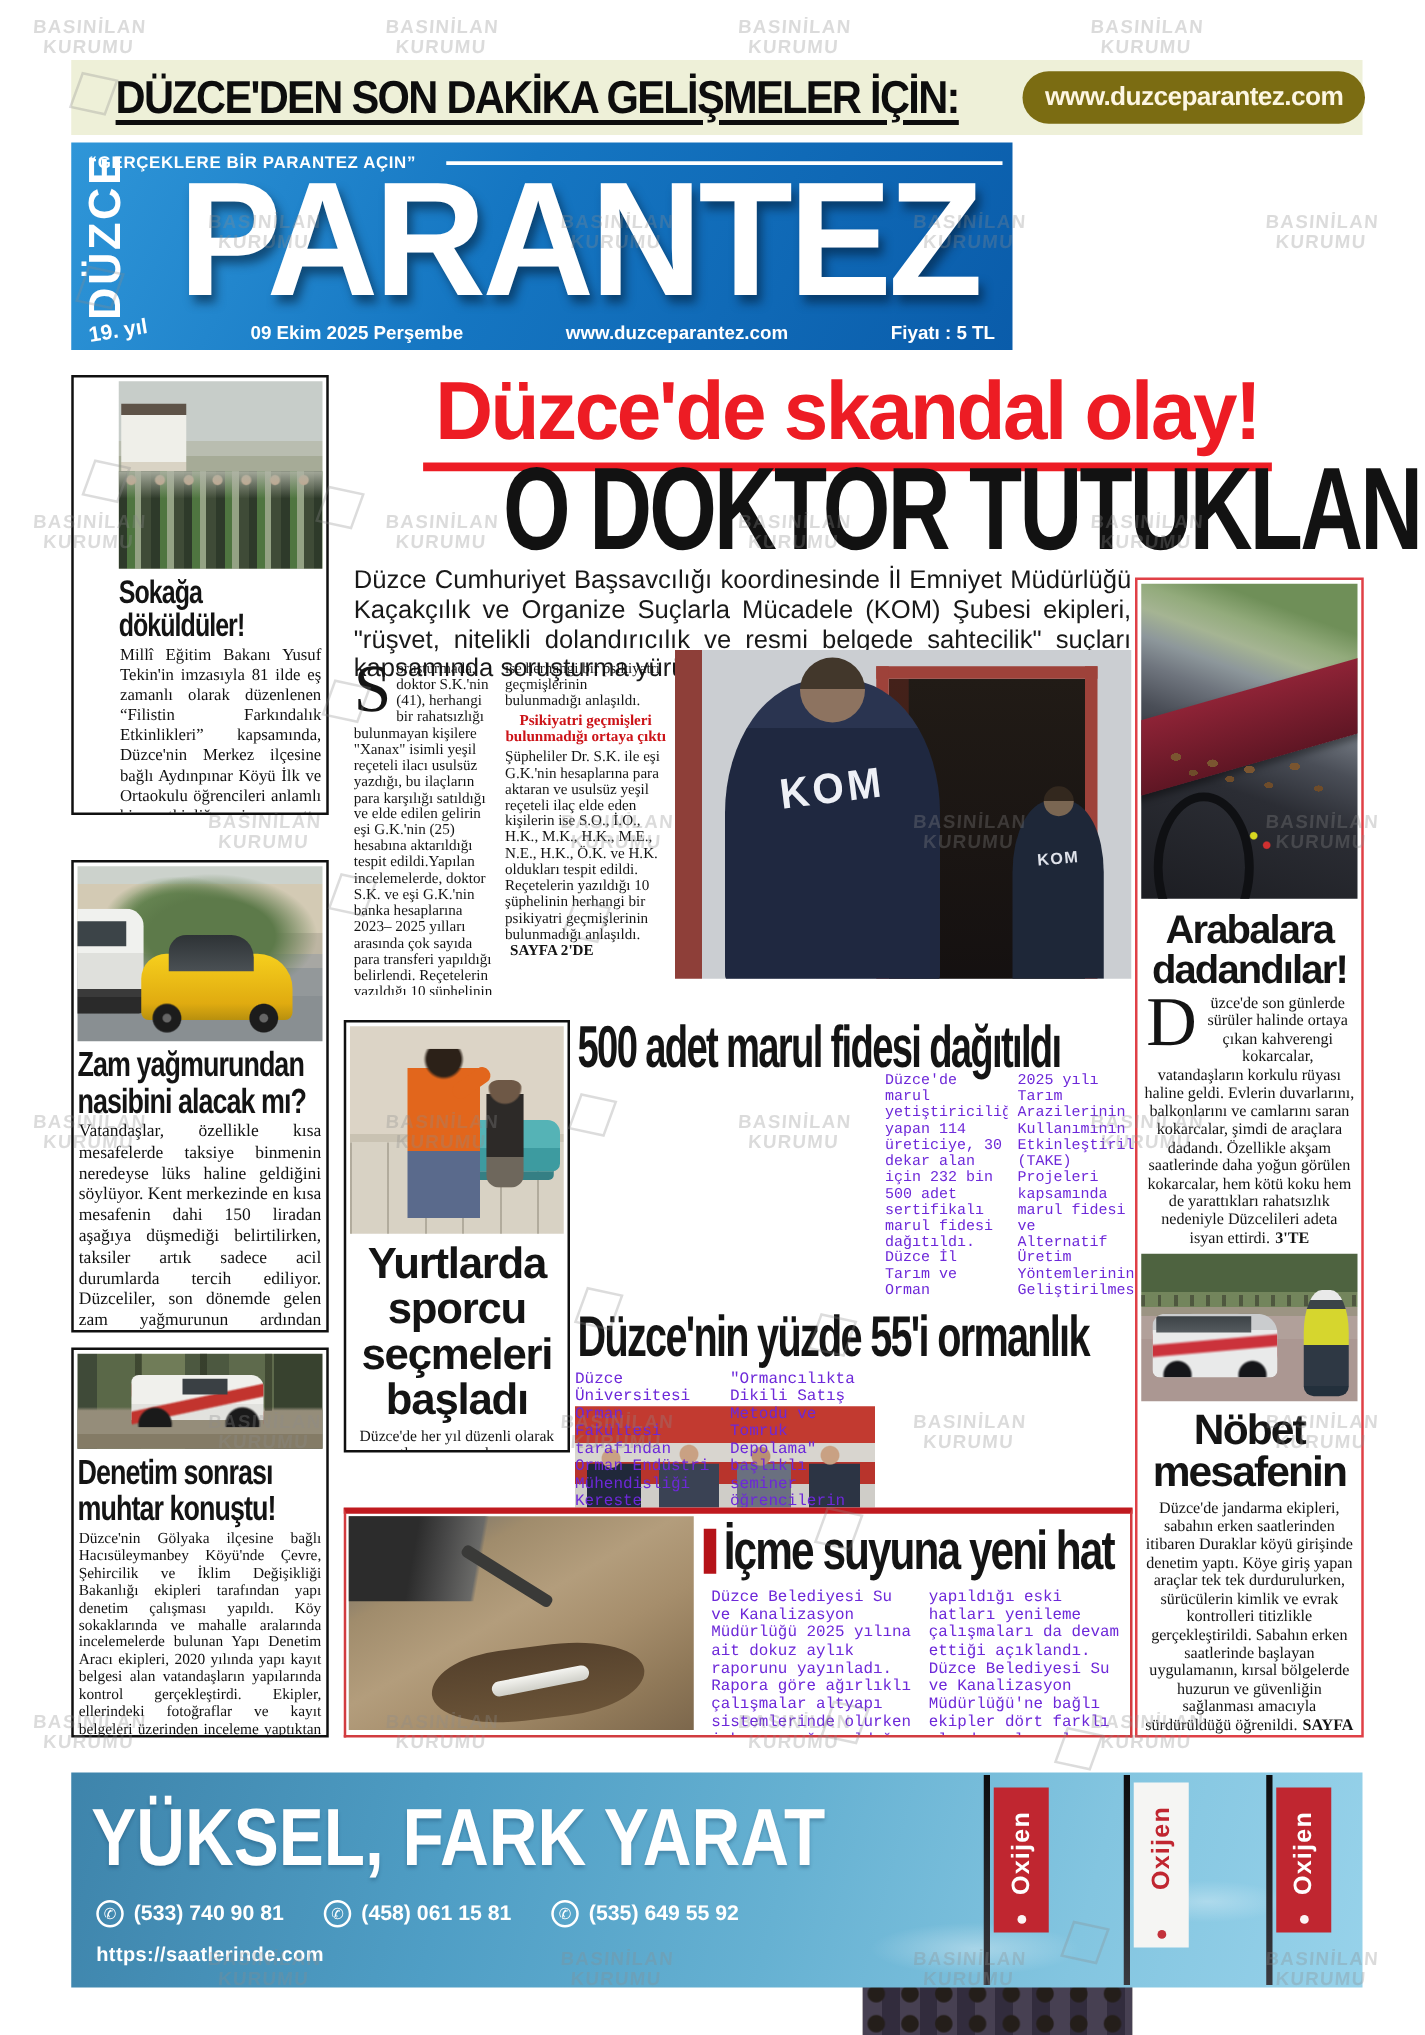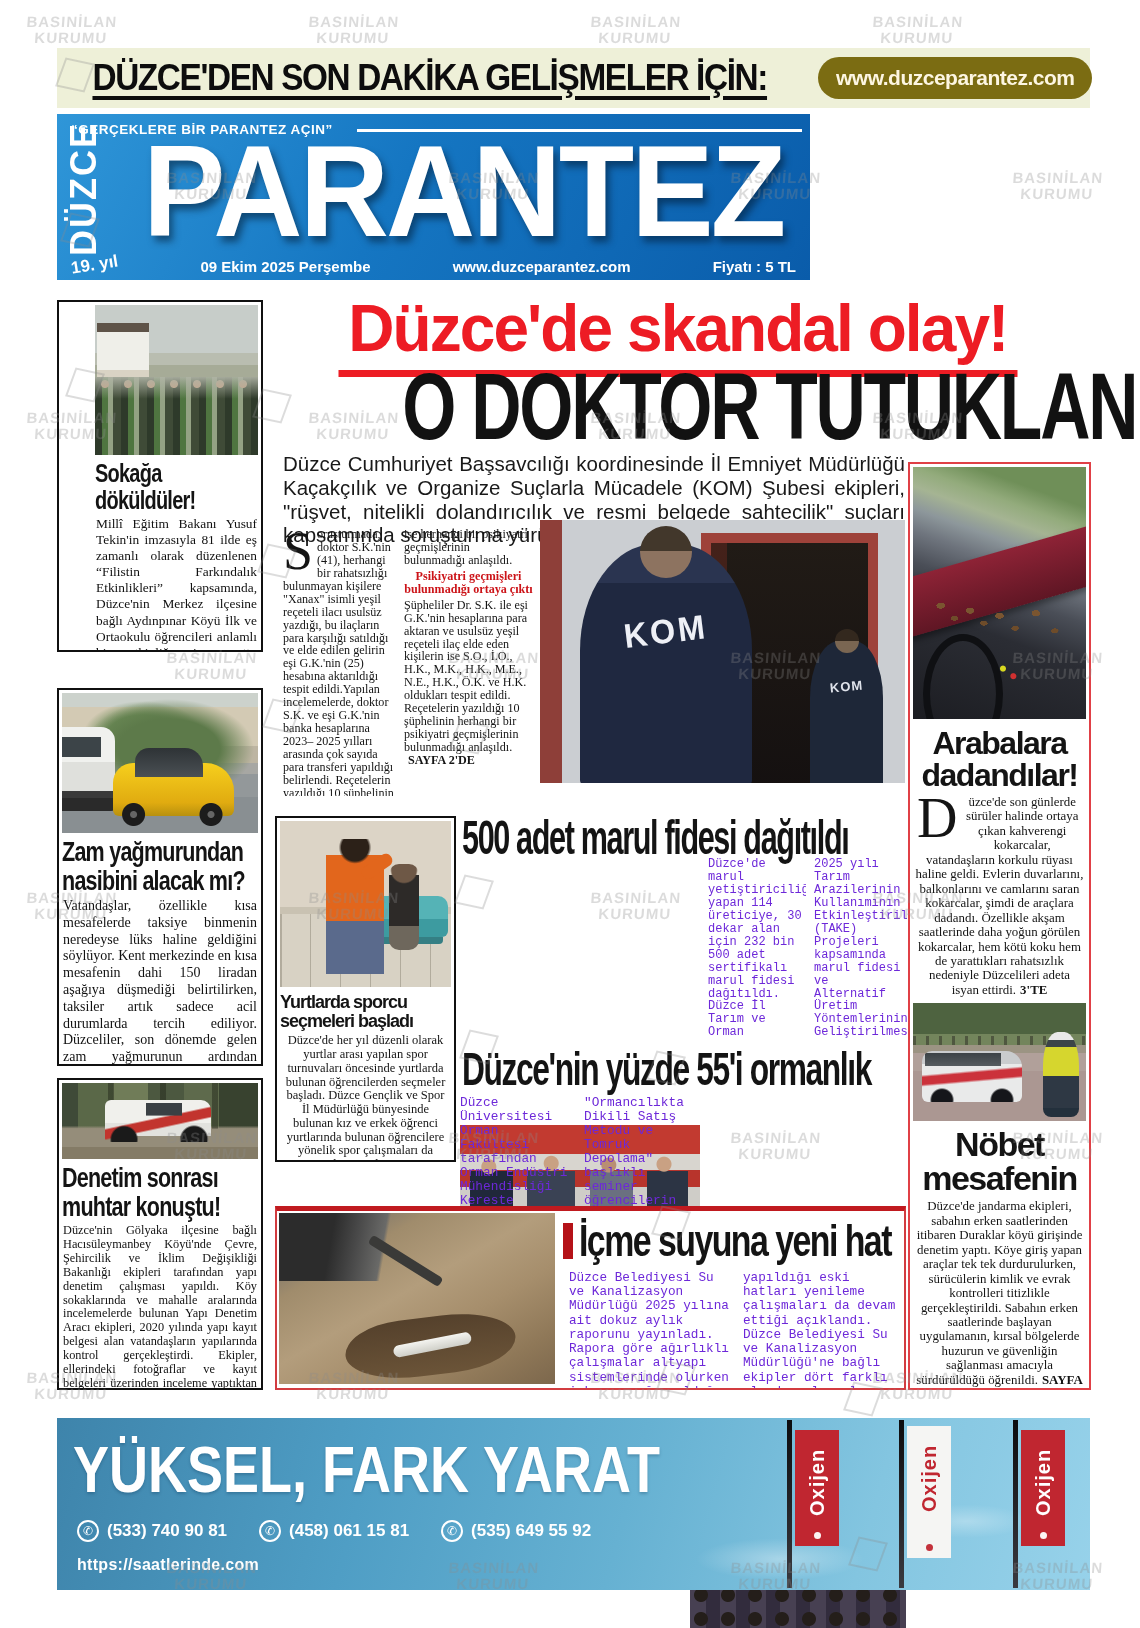--- a/index.html
+++ b/index.html
@@ -155,21 +155,21 @@
           radial-gradient(circle at 20% 96%,#15161a 11%,rgba(0,0,0,0) 13%),
           radial-gradient(circle at 80% 96%,#15161a 11%,rgba(0,0,0,0) 13%),
           linear-gradient(#3c4246,#565c60) 12% 6%/76% 26% no-repeat,
           linear-gradient(175deg,rgba(0,0,0,0) 40%,rgba(200,30,40,.9) 44% 56%,rgba(0,0,0,0) 60%),
           linear-gradient(#caccce 0 26%,#e9eaea 26%);}
   .nb-officer{position:absolute;right:4%;top:24%;width:21%;height:72%;border-radius:40% 40% 8px 8px;
           background:linear-gradient(#e9e9e9 0 9%,#3c4448 9% 18%,#d6d62e 18% 52%,#2e3844 52% 90%,#23303c 90%);}
 
   
   #dormbox{left:275px;top:816px;width:181px;height:346px;border:2px solid #101010;background:#fff;padding:3px;overflow:hidden;}
-  #dormbox h3{font-size:18px;font-weight:700;letter-spacing:-1px;text-align:left;line-height:1.04;margin:6px 0 4px;color:#141414;}
+  #dormbox h3{font-size:35px;font-weight:700;letter-spacing:-1px;text-align:center;line-height:1.04;margin:6px 0 4px;color:#141414;}
   #dormbox p{font-family:"Liberation Serif",serif;font-size:12.5px;line-height:1.1;text-align:center;color:#141414;margin:0 2px;}
   #yurt-art{height:166px;background:
           repeating-linear-gradient(90deg,rgba(120,114,98,.4) 0 1.5px,rgba(0,0,0,0) 1.5px 30px) 0 100%/100% 44% no-repeat,
           linear-gradient(#dcd4c6 0 52%,#c9c2b2 52% 56%,#d8d2c4 56%);}
   #yurt-art::before{content:"";position:absolute;right:2%;top:45%;width:46%;height:25%;border-radius:10px 10px 6px 6px;
           background:linear-gradient(#55b3b6 0 55%,#3d9ba0 55%);box-shadow:-3px 9px 0 -2px #357f84;}
   #yurt-art::after{content:"";position:absolute;left:64%;top:26%;width:17%;height:52%;border-radius:10px;
           background:radial-gradient(circle at 50% 7%,#6e5846 15%,rgba(0,0,0,0) 17%),
                      linear-gradient(rgba(0,0,0,0) 0 13%,#2d2a28 13% 72%,#6e675c 72%);}
   .yr-fig{position:absolute;left:27%;top:11%;width:34%;height:85%;z-index:1;

